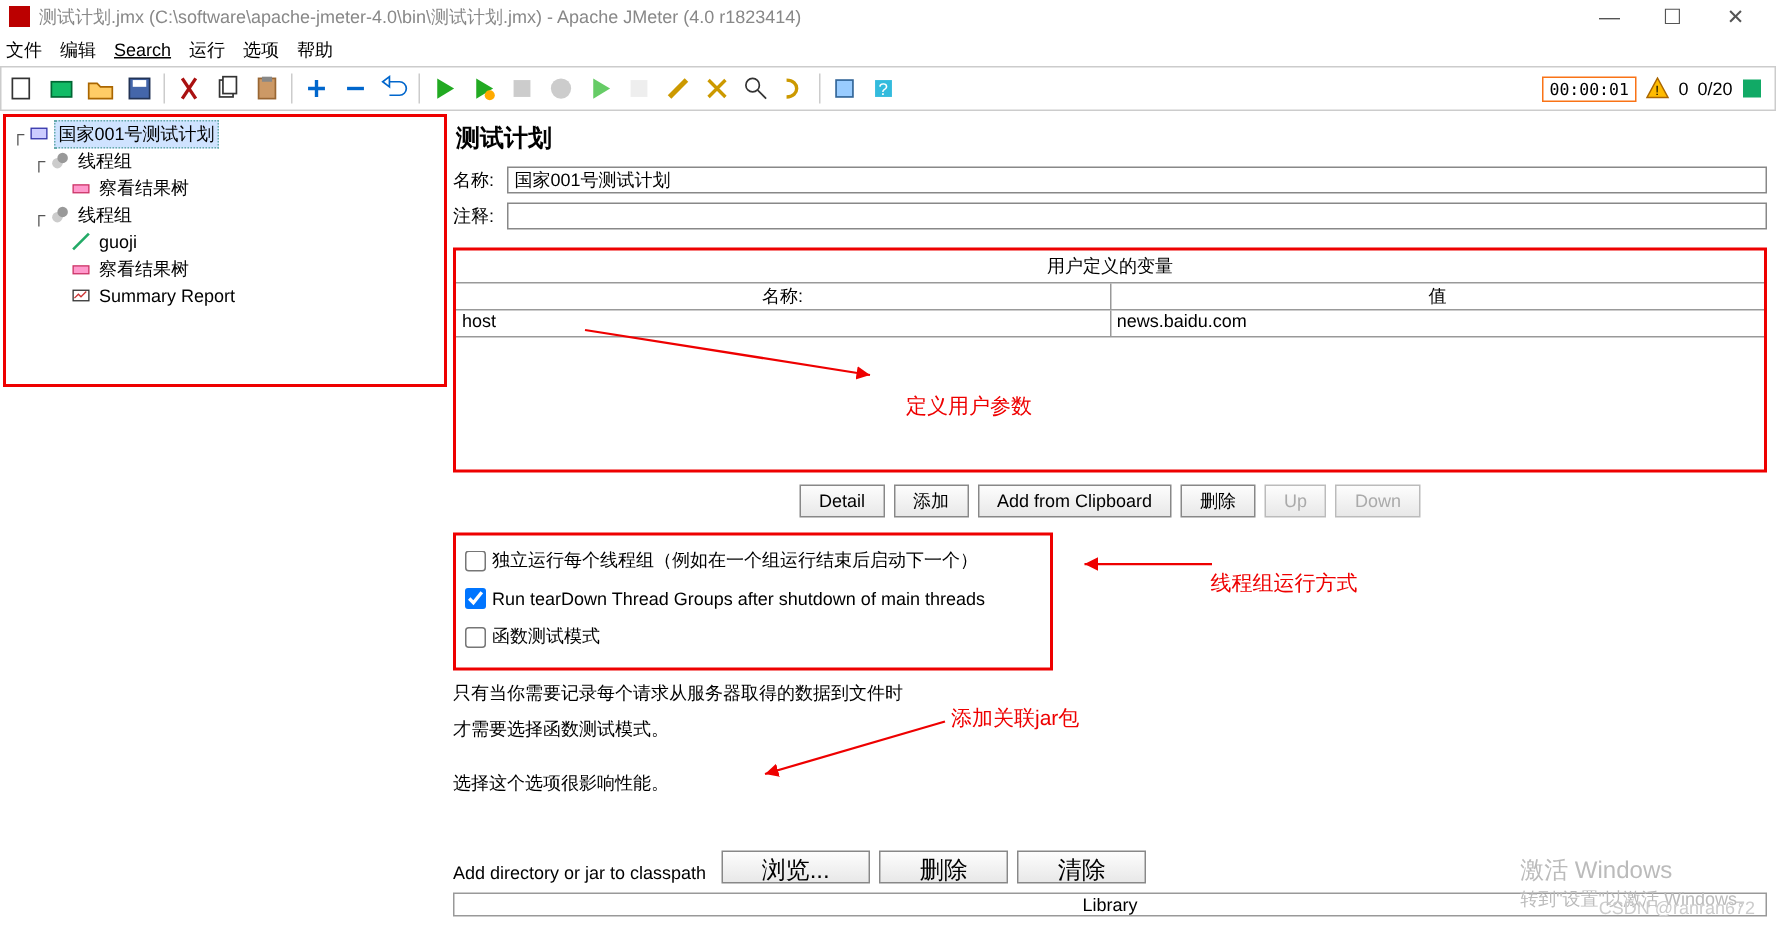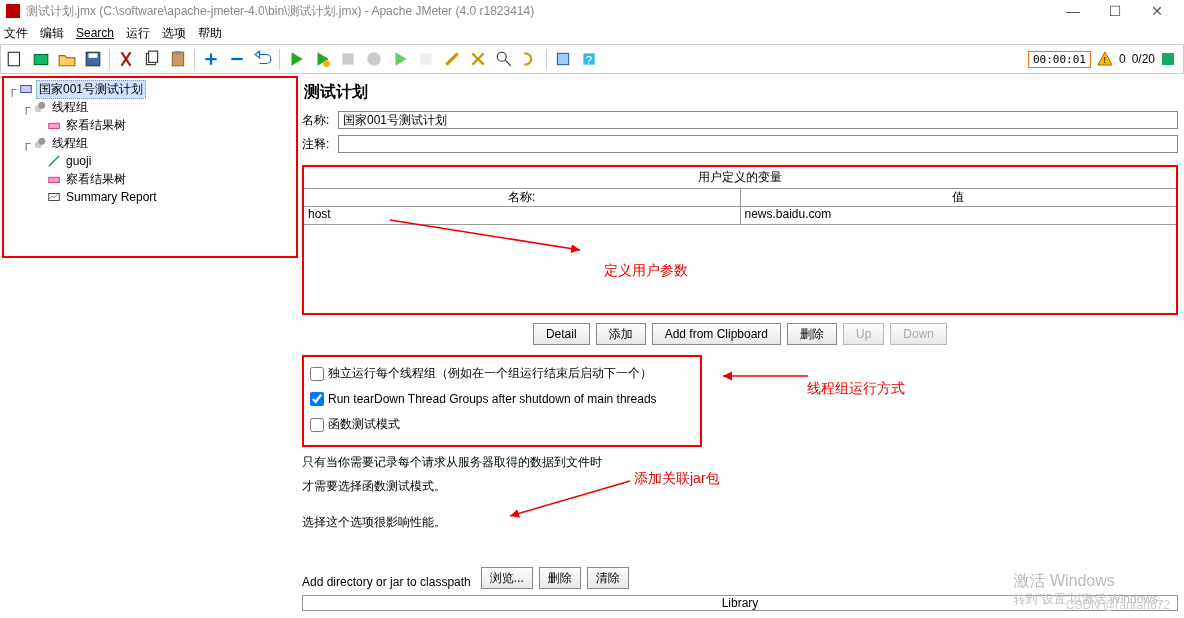--- a/index.html
+++ b/index.html
@@ -44,21 +44,21 @@
 .vars-spacer { height: 88px; }
 .btn-row { display: flex; justify-content: center; gap: 6px; margin-top: 8px; }
 .btn-row button { padding: 2px 12px; border: 1px solid #888; background: linear-gradient(#fdfdfd,#e8e8e8); font-size: 12px; height: 22px; }
 .btn-row button:disabled { color: #aaa; border-color: #bbb; }
 .checks { border: 2px solid #e00; margin-top: 10px; padding: 8px 6px 2px; width: 400px; }
 .check-row { display: flex; align-items: center; margin-bottom: 10px; gap: 4px; }
 .check-row input { width: 14px; height: 14px; }
 .note { margin: 6px 0 0 0; line-height: 18px; }
 .classpath { margin-top: 36px; display: flex; align-items: flex-end; gap: 6px; }
 .classpath label { margin-right: 4px; }
-.classpath button { padding: 2px 8px; border: 1px solid #888; background: linear-gradient(#fdfdfd,#e8e8e8); font-size: 12px; height: 22px; }
+.classpath button { padding: 2px 26px; border: 1px solid #888; background: linear-gradient(#fdfdfd,#e8e8e8); font-size: 16px; height: 22px; }
 .library { border: 1px solid #999; margin-top: 6px; height: 16px; display:flex; align-items:center; justify-content:center; }
 .anno { position: absolute; color: #e00; font-size: 14px; }
 .arrow { position: absolute; pointer-events: none; }
 .watermark { position: absolute; right: 14px; bottom: 10px; color: #bbb; font-size: 12px; text-align: left; line-height: 18px; }
 .csdn { position: absolute; right: 14px; bottom: 6px; color: #ccc; font-size: 12px; }
 .left-col { display: flex; flex-direction: column; }
 </style>
 </head>
 <body>
 

